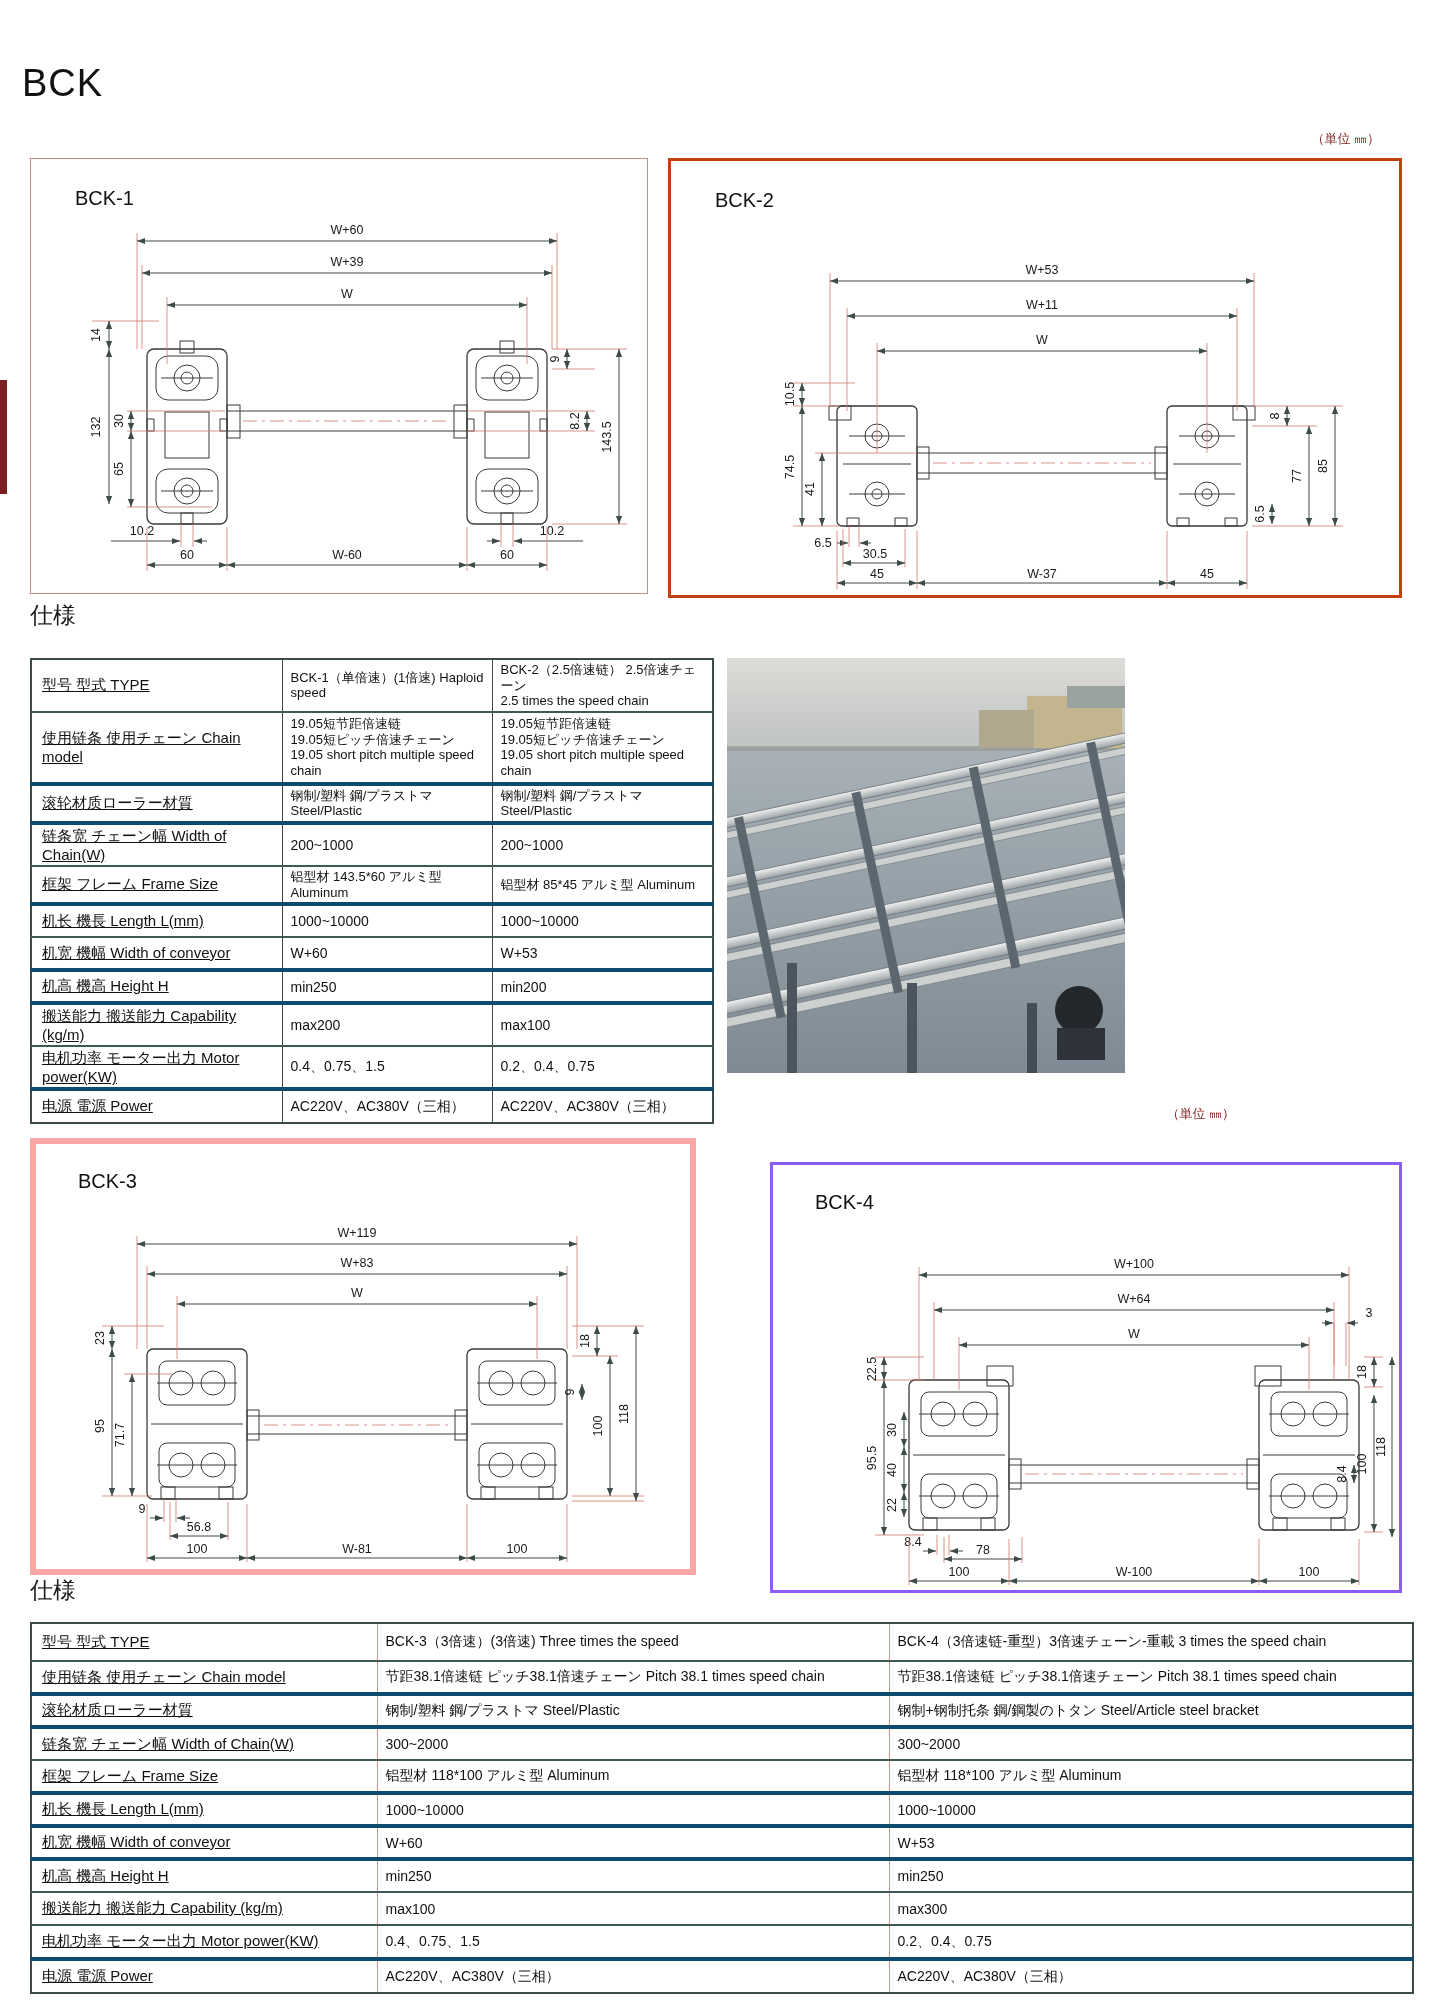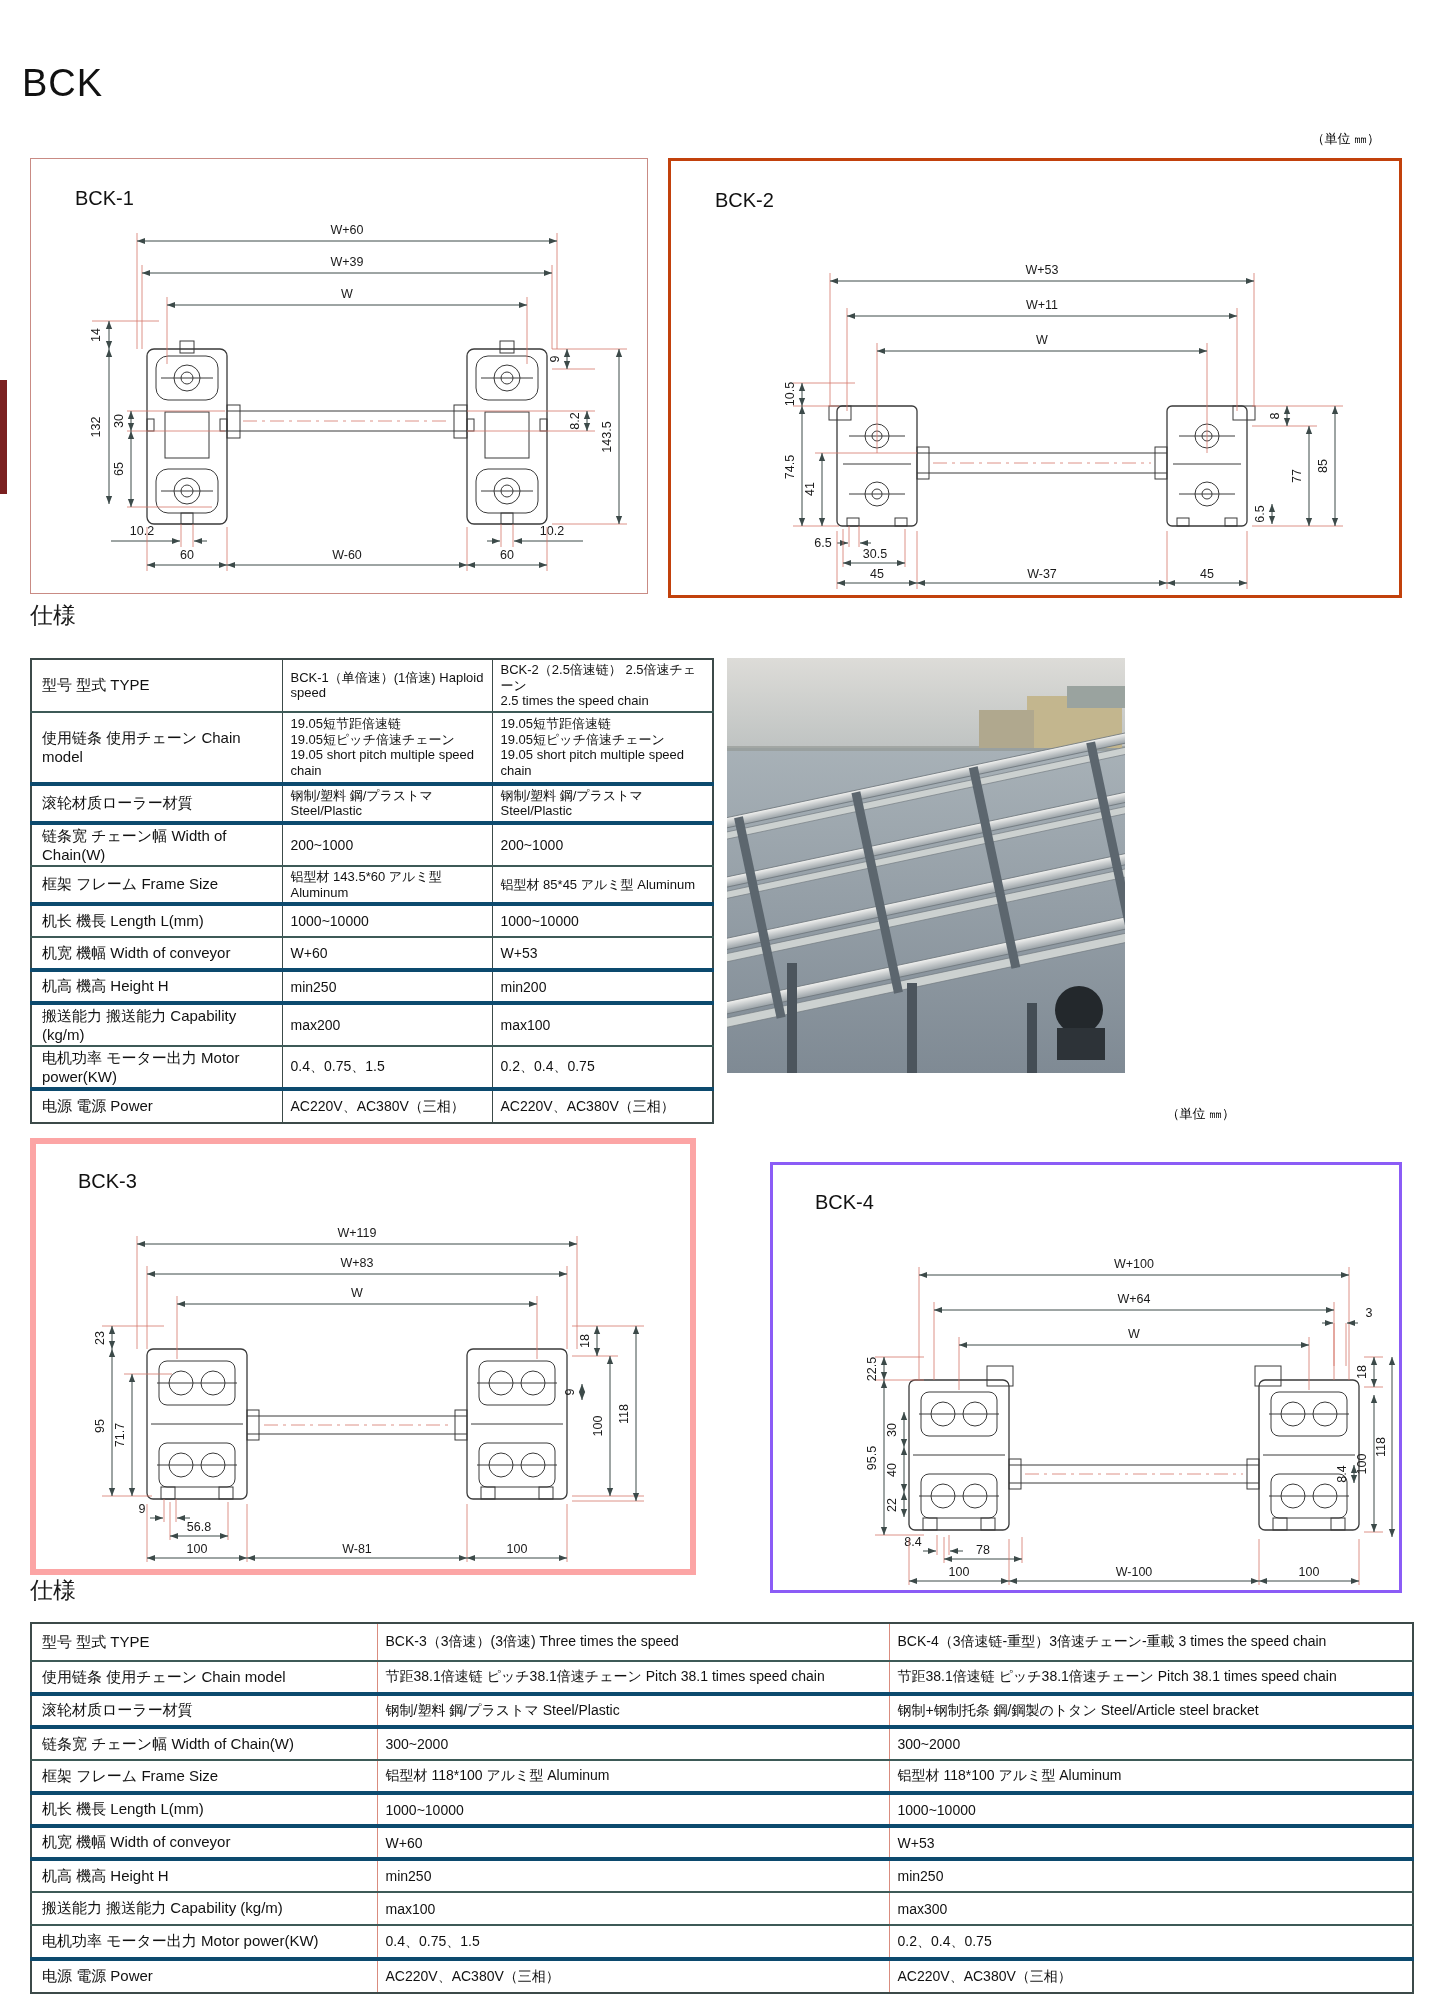--- a/index.html
+++ b/index.html
@@ -9,21 +9,21 @@
     overflow:hidden;
   }
   .abs { position:absolute; }
   
   #title-line { top:22px; left:12px; white-space:nowrap; }
   #title-line .bullet { font-size:22px; vertical-align:2px; }
   #title-line .zh { font-size:27px; font-weight:bold; margin-left:8px; }
   #title-line .ja { font-size:22px; margin-left:10px; }
   #title-line .en { font-size:26px; margin-left:12px; }
   #model-code { top:62px; left:22px; font-size:38px; font-weight:normal; letter-spacing:1px; }
-  .unit-note { font-size:13px; text-align:right; width:200px; color:#000000; }
+  .unit-note { font-size:13px; text-align:right; width:200px; color:#7f1d1d; }
   #unit-note-1 { top:130px; left:1180px; }
   #unit-note-2 { top:1105px; left:1035px; }
   .spec-heading { font-size:23px; color:#1a1a1a; }
   #spec-heading-1 { top:600px; left:30px; }
   #spec-heading-2 { top:1575px; left:30px; }
   
   .dwg-box { background:#fff;padding-left:16px; }
   #box-bck1 { top:158px; left:30px;  width:600px; height:434px; border:1px solid #c98b84; }
   #box-bck2 { top:158px; left:668px; width:712px; height:434px; border:3px solid #c2410c; }
   #box-bck3 { top:1138px; left:30px;  width:638px; height:425px; border:6px solid #fca5a5; }
@@ -34,21 +34,21 @@
   .geo2 { stroke:#3a3a3a; stroke-width:1;   fill:none; }
   .dim  { stroke:#3c4a49; stroke-width:1;   fill:none; }
   .ext  { stroke:#d4766a; stroke-width:0.8; fill:none; }
   .cdash{ stroke:#d4766a; stroke-width:0.8; fill:none; stroke-dasharray:14 5 3 5; }
   text.dt { font-size:12.5px; fill:#1a1a1a; text-anchor:middle; }
   text.dl { font-size:20px; fill:#111; }
   
   table.spec { border-collapse:collapse; table-layout:fixed; background:#fff; }
   table.spec { border:2px solid #3c4a49; }
   table.spec td { vertical-align:middle; padding:2px 8px; font-size:14px; overflow:hidden; }
-  table.spec td.lbl { font-size:15px; padding-left:10px; }
+  table.spec td.lbl { font-size:15px; padding-left:10px;text-decoration:underline; }
   table.spec .pre { white-space:pre-line; line-height:1.25; }
   table.spec td.small { font-size:13px; line-height:1.2; }
   #spec-table-1 { top:658px; left:30px; }
   #spec-table-2 { top:1622px; left:30px; }
   #spec-table-1 td { border-left:1px solid #3c4a49; }
   #spec-table-2 td { border-left:1px solid #d98c7f; }
   table.spec td:first-child { border-left:none; }
   tr.r-red  td { border-bottom:4px solid #0c4a6e; }
   tr.r-teal td { border-bottom:2px solid #3d5a57; }
   

